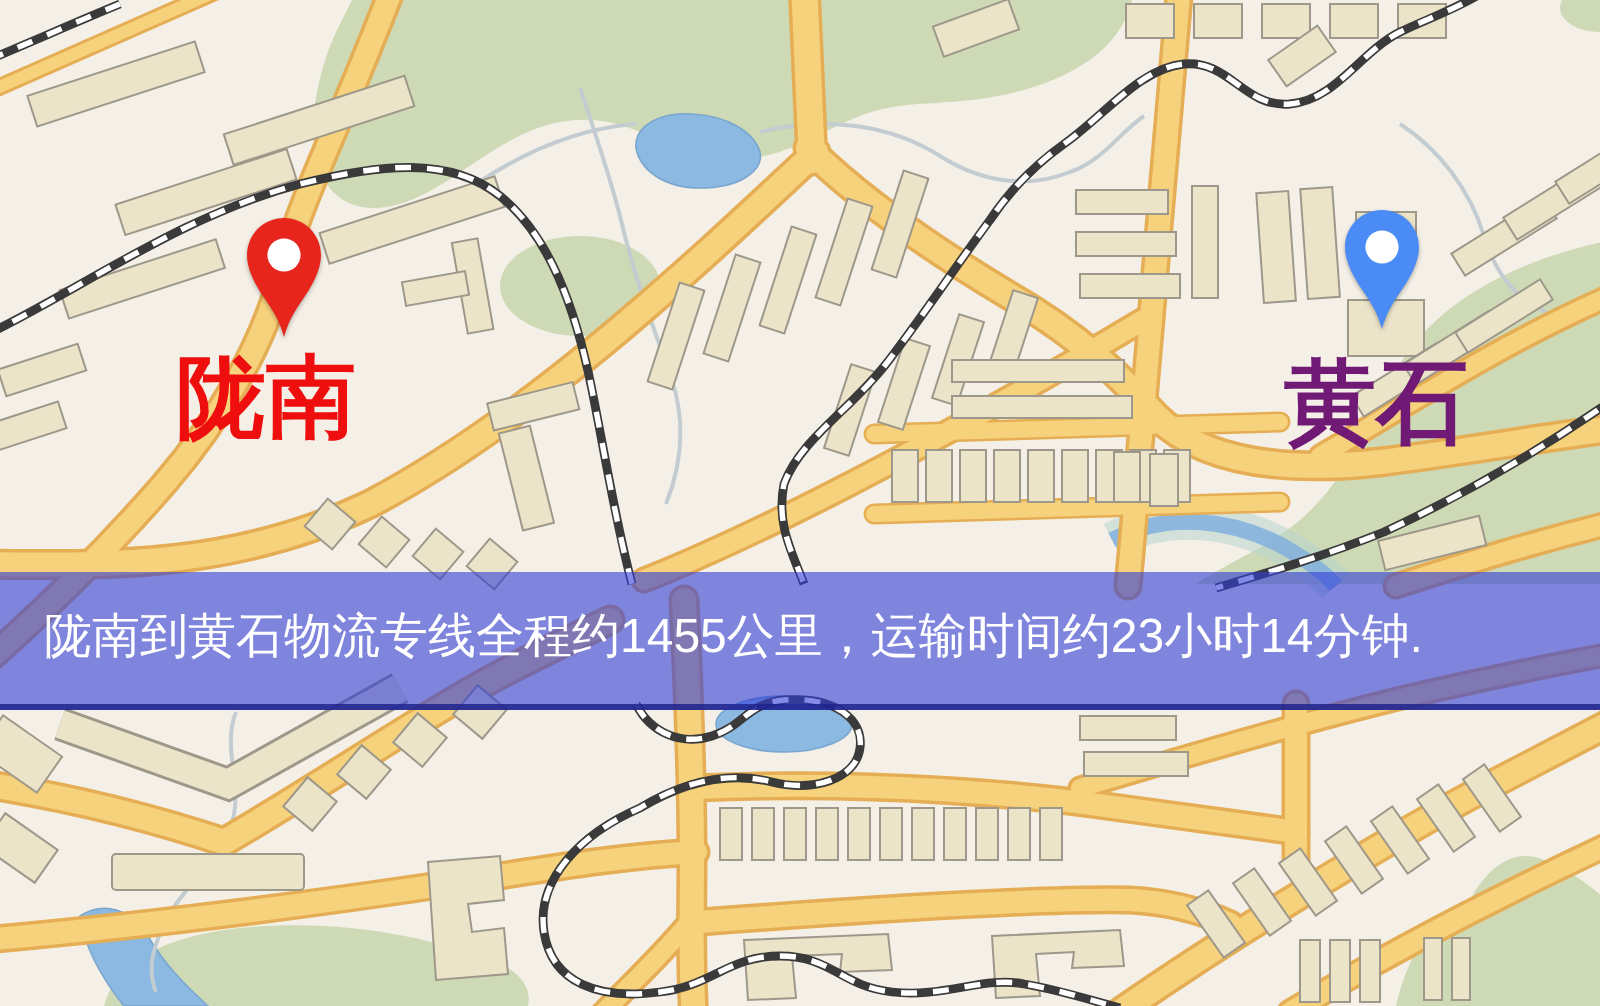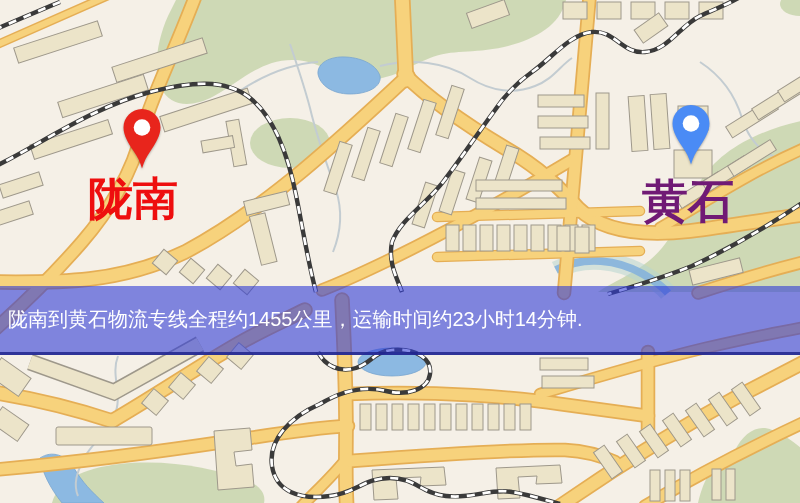--- a/index.html
+++ b/index.html
@@ -25,22 +25,22 @@
   
   .city-label{position:absolute;font-weight:bold;line-height:1;white-space:nowrap;
               font-family:"Liberation Sans","DejaVu Sans",sans-serif;}
   #origin-label{left:88px;top:176px;font-size:45px;color:#ee0e0e;}
   #destination-label{left:642px;top:178px;font-size:46px;color:#701a75;}
 
   
   #route-banner{position:absolute;left:0;top:286px;width:800px;height:69px;
                 box-sizing:border-box;background:rgba(48,60,215,0.60);
                 border-bottom:3px solid rgba(32,36,140,0.85);}
-  #route-banner span{display:block;line-height:66px;padding-left:8px;
-                     font-size:20px;color:#ffffff;white-space:nowrap;}
+  #route-banner span{display:block;line-height:66px;padding-left:22px;
+                     font-size:24px;color:#ffffff;white-space:nowrap;}
 </style>
 </head>
 <body>
 
 <div id="screen">
 
   <svg id="map-svg" viewBox="0 0 800 503" xmlns="http://www.w3.org/2000/svg">
     <defs>
 
       <path id="r1" d="M -6,46 L 112,-6"></path>

